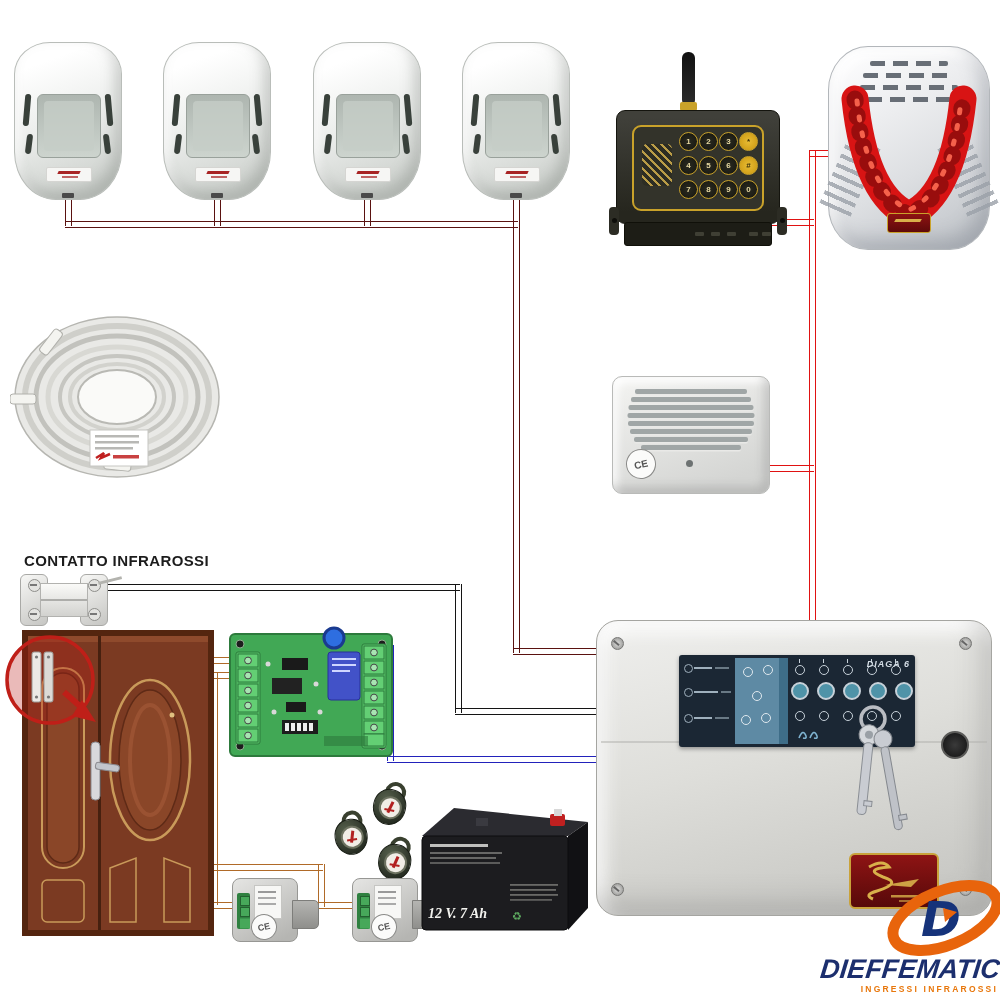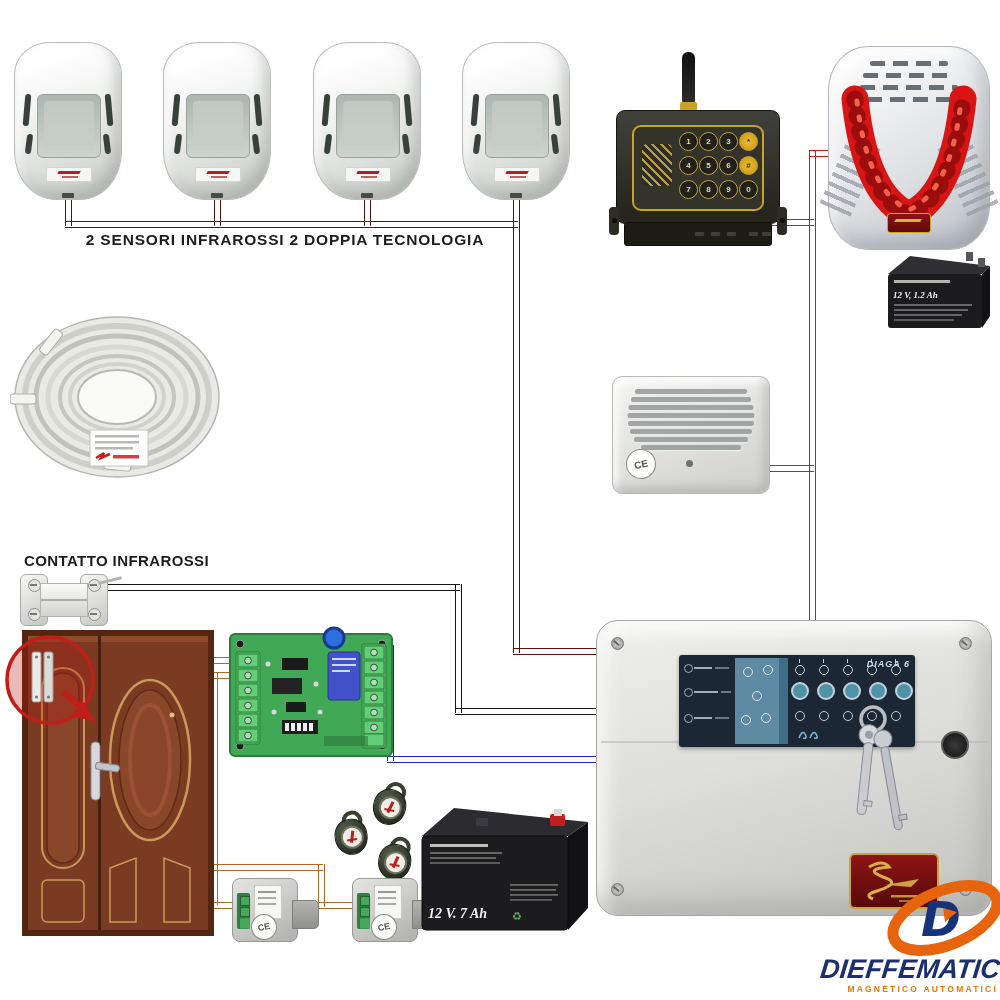--- a/index.html
+++ b/index.html
@@ -190,21 +190,20 @@
     <div class="s-body"></div>
     <div class="s-win"></div>
     <div class="s-slot" style="left:10px;top:52px;height:32px;transform:rotate(5deg)"></div>
     <div class="s-slot" style="left:12px;top:92px;height:20px;transform:rotate(7deg)"></div>
     <div class="s-slot" style="right:10px;top:52px;height:32px;transform:rotate(-5deg)"></div>
     <div class="s-slot" style="right:12px;top:92px;height:20px;transform:rotate(-7deg)"></div>
     <div class="s-logo"></div>
     <div class="s-tab"></div>
   </div>
 
-  <div class="caption" style="left:52px;top:231px;width:466px;text-align:center;font-size:15.5px;letter-spacing:0.8px;">2 SENSORI INFRAROSSI 2 DOPPIA TECNOLOGIA</div>
 
   <div class="gsm">
     <div class="g-ant"></div>
     <div class="g-antbase"></div>
     <div class="g-body">
       <div class="g-lug" style="left:-8px"></div>
       <div class="g-lug" style="right:-8px"></div>
       <div class="g-plate">
         <div class="g-grille"></div>
         <div class="g-keys">
@@ -240,35 +239,20 @@
     <div class="si-side" style="left:4px;transform:rotate(24deg)"></div>
     <div class="si-side" style="right:4px;transform:rotate(-24deg)"></div>
     <svg width="160" height="202" style="position:absolute;left:0;top:0">
       <path d="M 26,52 Q 36,148 80,168 Q 124,148 134,52" fill="none" stroke="#d81414" stroke-width="27" stroke-linecap="round"></path>
       <path d="M 26,52 Q 36,148 80,168 Q 124,148 134,52" fill="none" stroke="#8e0c0c" stroke-width="17" stroke-linecap="round" stroke-dasharray="2 14" opacity=".85"></path>
       <path d="M 28,54 Q 38,144 80,163 Q 122,144 132,54" fill="none" stroke="#ff6a52" stroke-width="5" stroke-linecap="round" stroke-dasharray="3 13" opacity=".9"></path>
     </svg>
     <div class="si-badge"></div>
   </div>
 
-  <div class="battS">
-    <svg width="112" height="88" viewBox="0 0 112 88">
-      <polygon points="6,28 28,10 108,20 100,28" fill="#2e2e33"></polygon>
-      <polygon points="100,28 108,20 108,70 100,82" fill="#121215"></polygon>
-      <rect x="6" y="28" width="94" height="54" rx="3" fill="#1b1b1e"></rect>
-      <rect x="84" y="6" width="7" height="9" fill="#55555a"></rect>
-        <rect x="96" y="12" width="7" height="9" fill="#55555a"></rect>
-      <rect x="12" y="34" width="56" height="3" fill="#cfcfcb" opacity=".85"></rect>
-      <text x="11" y="52" class="batt-txt" font-size="9">12 V, 1.2 Ah</text>
-      <rect x="12" y="58" width="78" height="2" fill="#9a9a96" opacity=".6"></rect>
-      <rect x="12" y="63" width="74" height="2" fill="#9a9a96" opacity=".6"></rect>
-      <rect x="12" y="68" width="68" height="2" fill="#9a9a96" opacity=".6"></rect>
-      <rect x="12" y="73" width="60" height="2" fill="#9a9a96" opacity=".5"></rect>
-    </svg>
-  </div>
 
   <div class="spk">
     <div class="sp-bar" style="top:12px;width:112px"></div>
     <div class="sp-bar" style="top:20px;width:120px"></div>
     <div class="sp-bar" style="top:28px;width:125px"></div>
     <div class="sp-bar" style="top:36px;width:127px"></div>
     <div class="sp-bar" style="top:44px;width:126px"></div>
     <div class="sp-bar" style="top:52px;width:122px"></div>
     <div class="sp-bar" style="top:60px;width:114px"></div>
     <div class="sp-bar" style="top:68px;width:100px"></div>
@@ -547,16 +531,16 @@
 
   <div class="logo">
     <svg width="120" height="80" viewBox="0 0 120 80" style="position:absolute;left:70px;top:0">
       <g transform="rotate(-22 60 40)">
         <ellipse cx="60" cy="40" rx="55" ry="27" fill="none" stroke="#e8640c" stroke-width="11"></ellipse>
       </g>
       <text x="36" y="58" font-size="48" font-weight="bold" font-style="italic" font-family="'DejaVu Sans',sans-serif" fill="#16337a">D</text>
       <polygon points="58,30 72,34 60,44" fill="#e8640c"></polygon>
     </svg>
     <div class="logo-name">DIEFFEMATIC</div>
-    <div class="logo-tag">MAGNETICO AUTOMATICI</div>
+    <div class="logo-tag">INGRESSI INFRAROSSI</div>
   </div>
 
 </div>
 
 </body></html>

